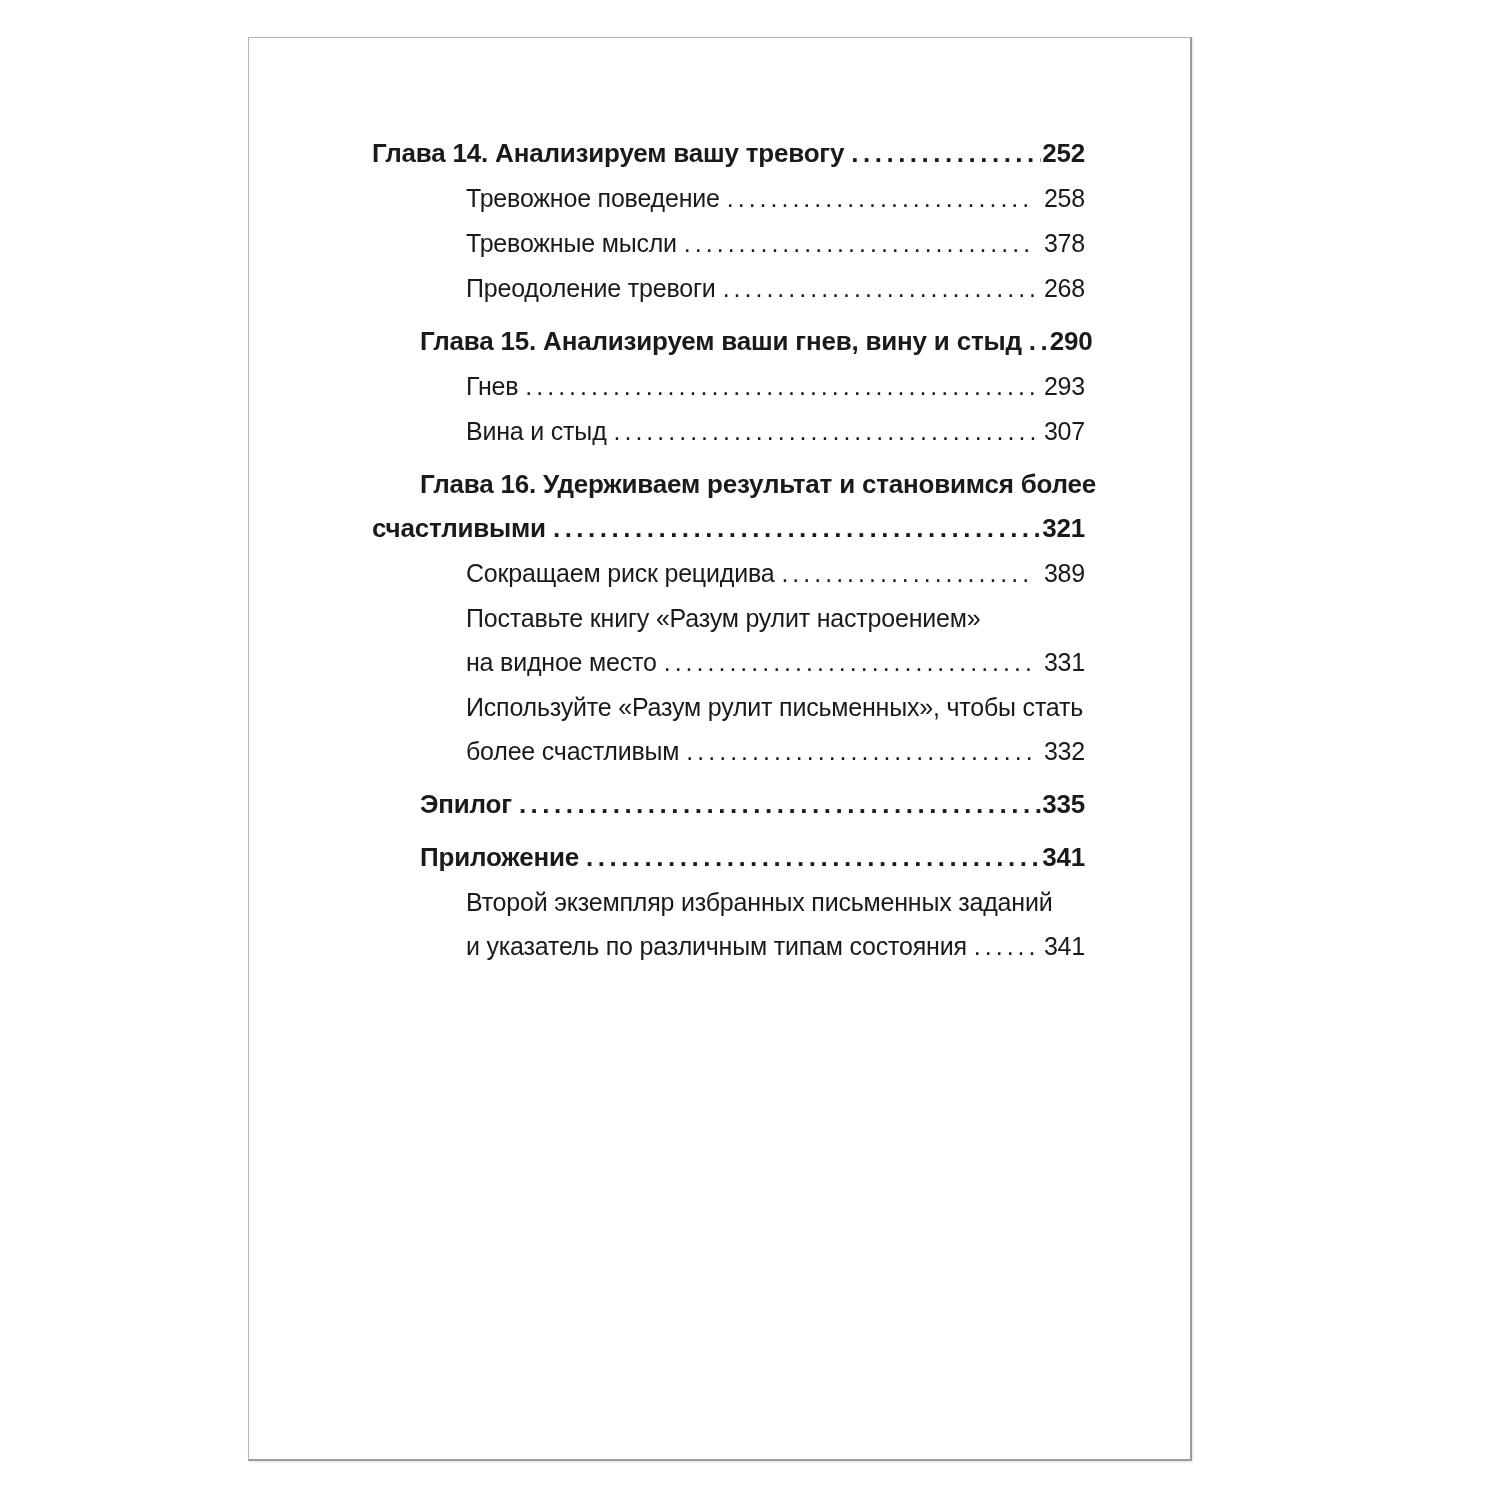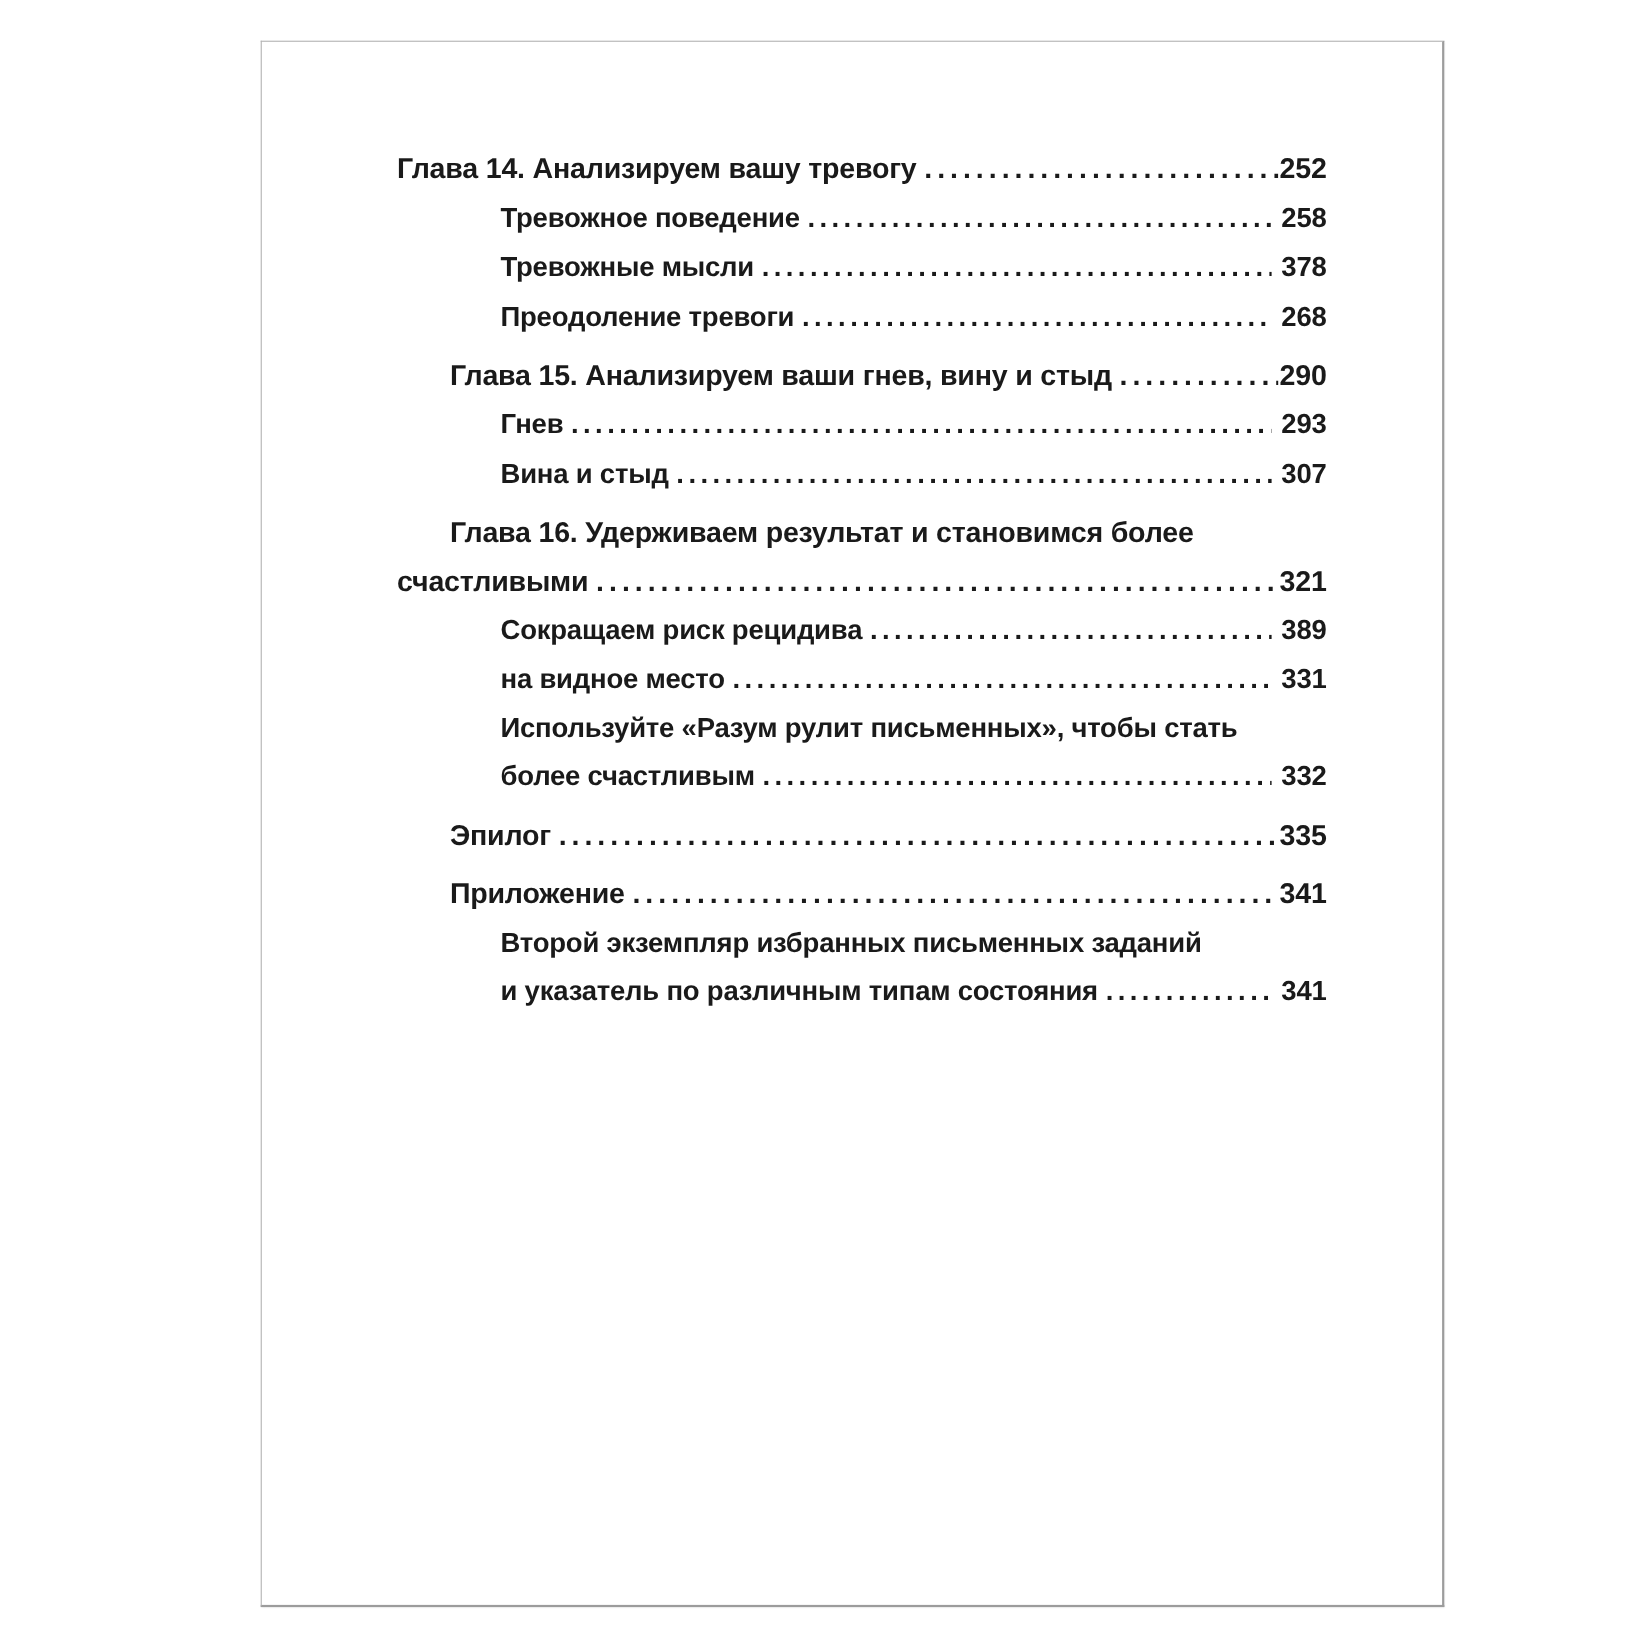--- a/index.html
+++ b/index.html
@@ -5,41 +5,40 @@
   html, body {
     margin: 0;
     padding: 0;
     width: 1500px;
     height: 1500px;
     background: #ffffff;
     font-family: "Liberation Sans", "DejaVu Sans", sans-serif;
   }
   .sheet {
     position: absolute;
-    left: 237px;
+    left: 248px;
     top: 37px;
-    width: 1076px;
+    width: 944px;
     height: 1424px;
     background: #ffffff;
     border: 1px solid #b3b3b3;
     border-right: 2px solid #9c9c9c;
     border-bottom: 2px solid #9c9c9c;
     box-sizing: border-box;
     box-shadow: 1px 1px 2px rgba(0,0,0,0.12);
   }
   .toc {
     padding: 99px 105px 0 123px;
     color: #1a1a1a;
   }
   .row {
     display: flex;
     align-items: baseline;
     line-height: 32px;
     white-space: nowrap;
-    font-weight: bold;
   }
   .ch {
     font-weight: bold;
     font-size: 26px;
     letter-spacing: -0.2px;
   }
   .sub {
     font-size: 25px;
     letter-spacing: -0.2px;
     padding-left: 94px;
@@ -119,20 +118,23 @@
       <span class="dots"></span>
       <span class="page">321</span>
     </div>
 
     <div class="row sub g-sub">
       <span>Сокращаем риск рецидива</span>
       <span class="dots"></span>
       <span class="page">389</span>
     </div>
 
+    <div class="row sub g-sub">
+      <span>Поставьте книгу «Разум рулит настроением»</span>
+    </div>
     <div class="row sub g-wrap">
       <span>на видное место</span>
       <span class="dots"></span>
       <span class="page">331</span>
     </div>
 
     <div class="row sub g-sub">
       <span>Используйте «Разум рулит письменных», чтобы стать</span>
     </div>
     <div class="row sub g-wrap">

